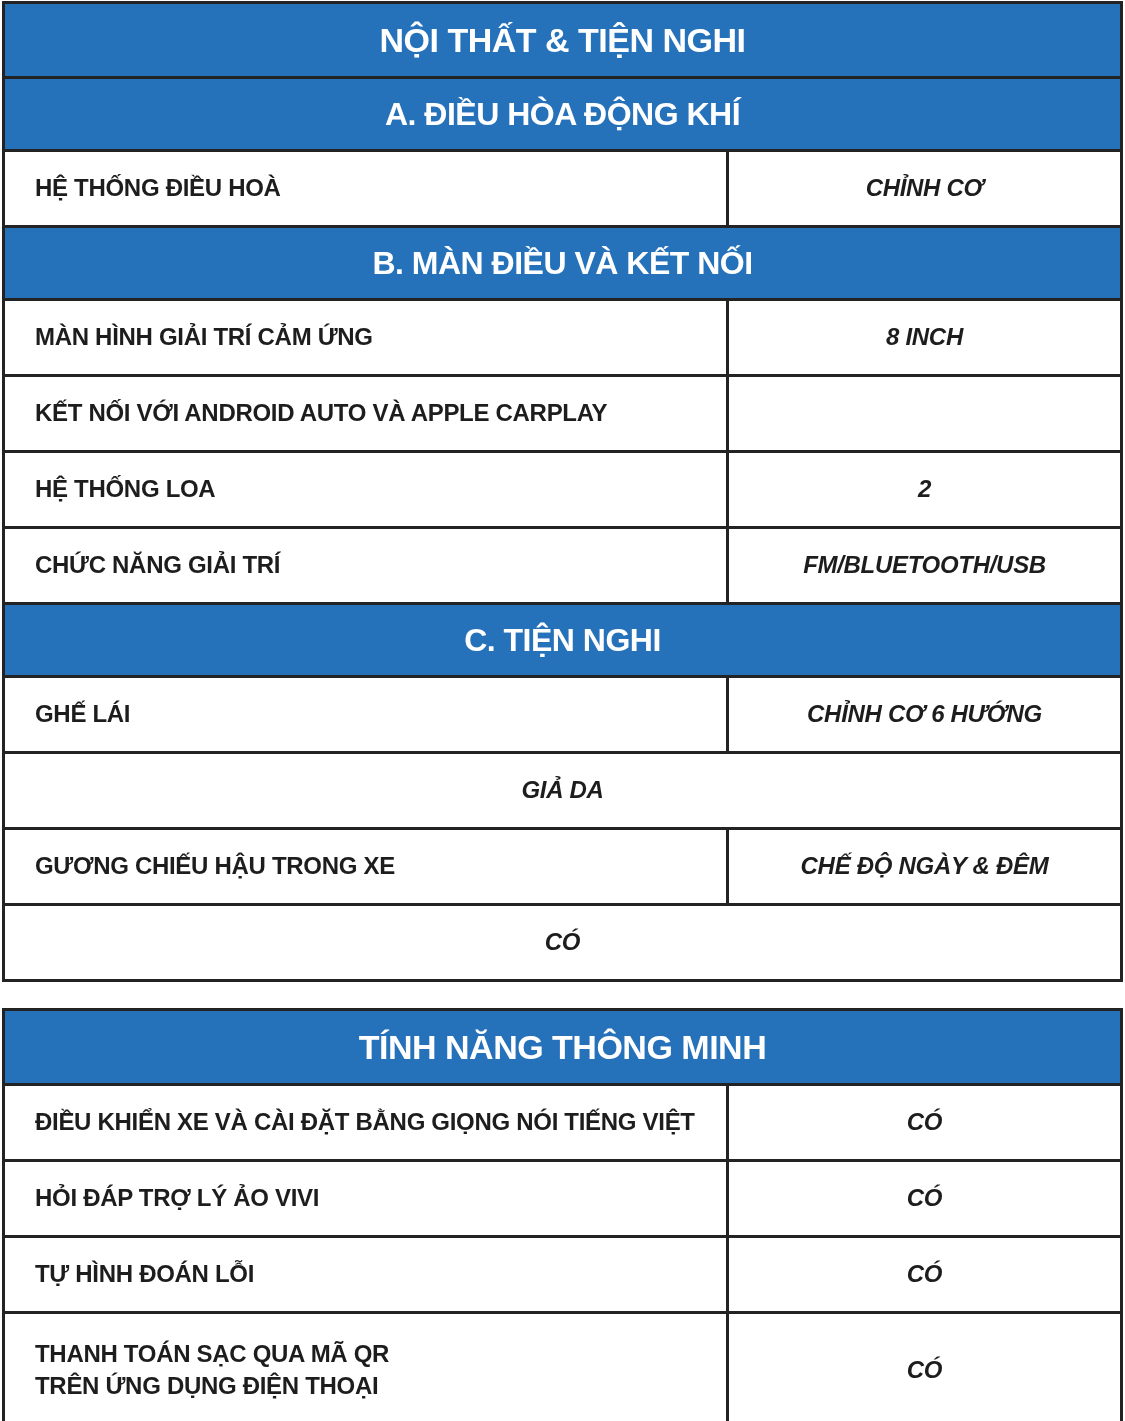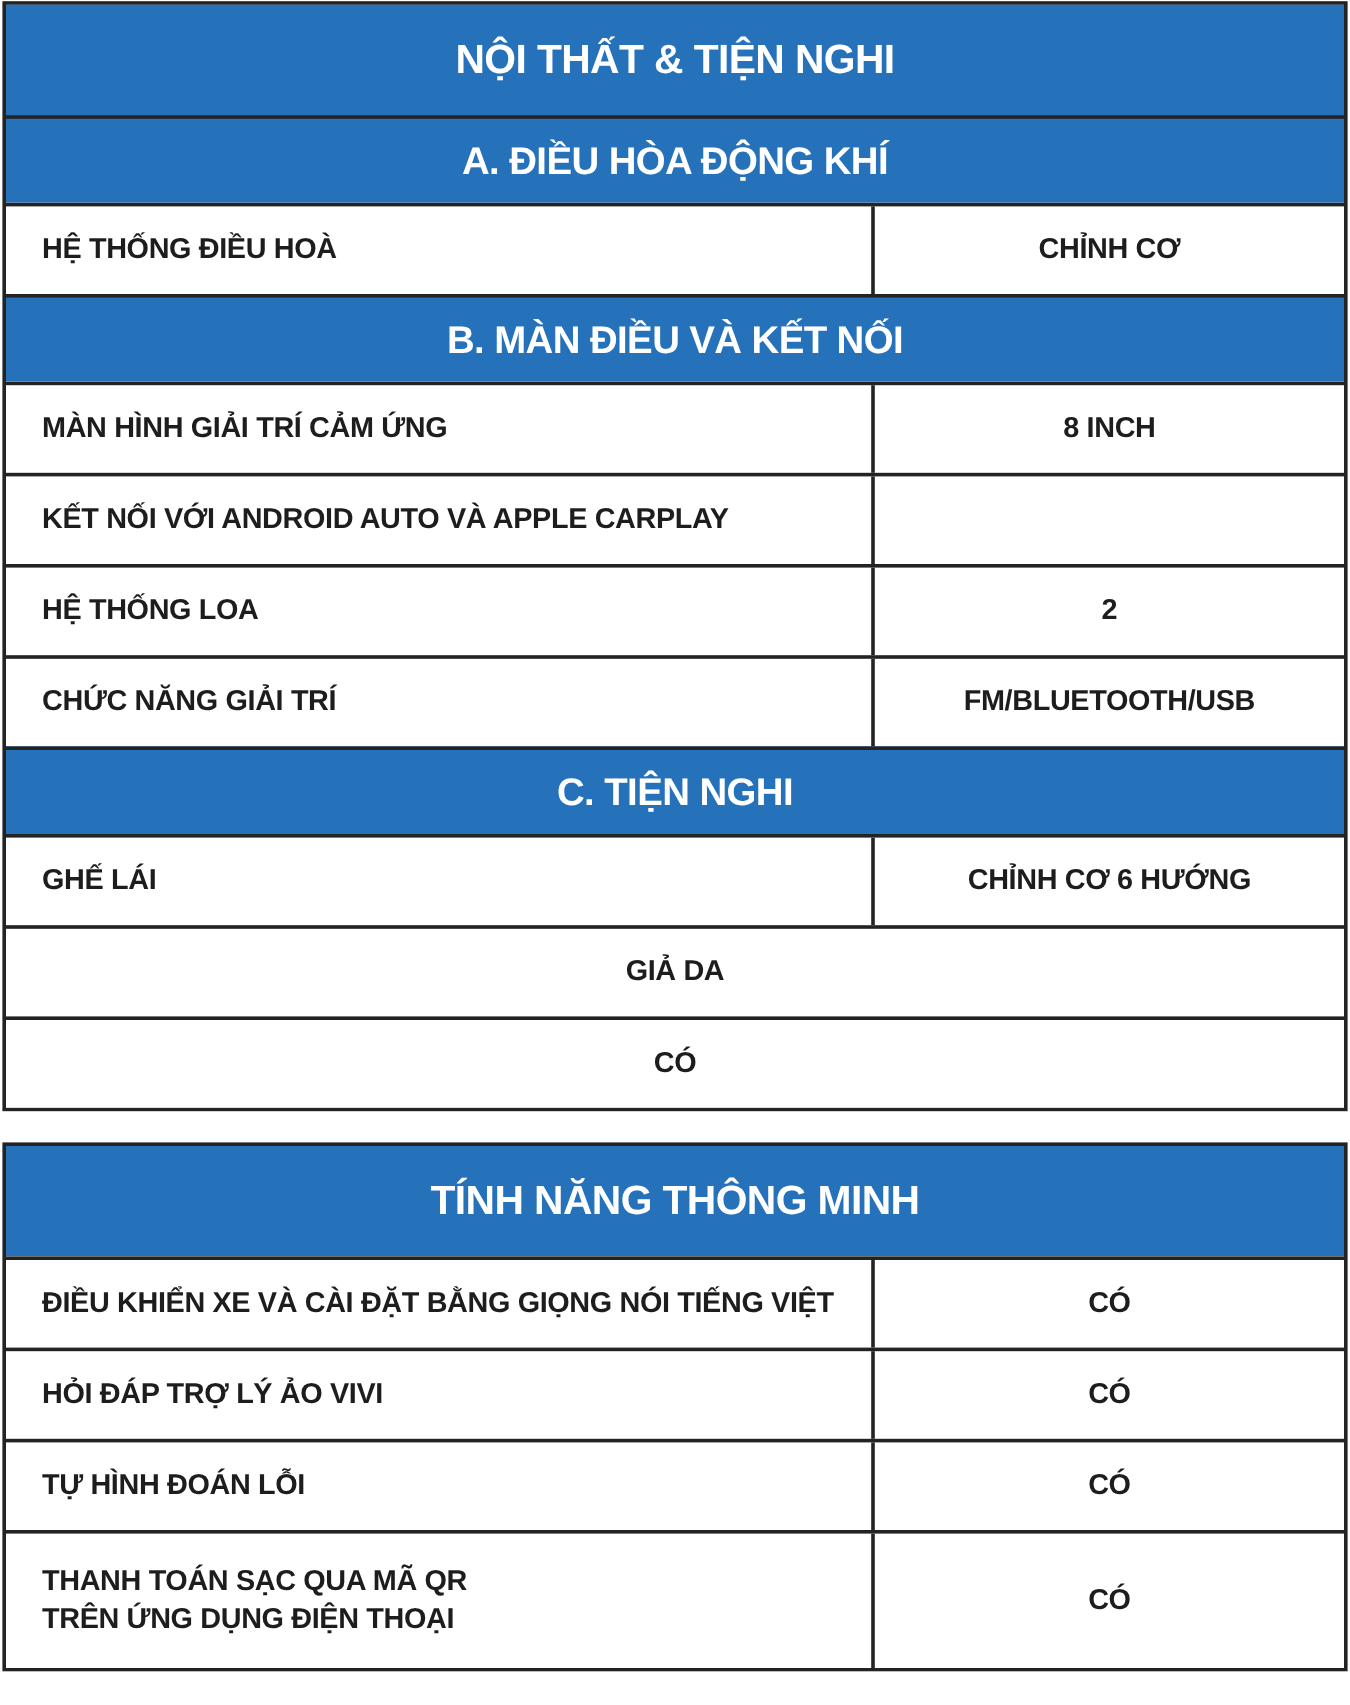--- a/index.html
+++ b/index.html
@@ -25,21 +25,21 @@
   .t-header, .t-section{
     background:var(--blue);
     color:#fff;
     display:flex;
     align-items:center;
     justify-content:center;
     text-align:center;
     font-weight:bold;
     letter-spacing:-0.5px;
   }
-  .t-header{ height:92px; font-size:34px; }
+  .t-header{ height:72px; font-size:34px; }
   .t-section{ height:70px; font-size:32px; border-top:3px solid var(--border); }
   .t-row{
     display:flex;
     border-top:3px solid var(--border);
     background:var(--cell-bg);
     min-height:73px;
   }
   .t-row.tall{ min-height:112px; }
   .cell{
     display:flex;
@@ -58,20 +58,21 @@
     border-right:3px solid var(--border);
     justify-content:flex-start;
     text-align:left;
   }
   .cell.value{
     flex:1 1 auto;
     justify-content:center;
     text-align:center;
     padding:16px 12px;
     box-sizing:border-box;
+    font-style:italic;
   }
   .multiline{ white-space:pre-line; }
 </style>
 </head>
 <body>
 
 <div class="spec-table">
   <div class="t-header">NỘI THẤT &amp; TIỆN NGHI</div>
 
   <div class="t-section">A. ĐIỀU HÒA ĐỘNG KHÍ</div>
@@ -99,20 +100,24 @@
 
   <div class="t-section">C. TIỆN NGHI</div>
   <div class="t-row">
     <div class="cell label">GHẾ LÁI</div>
     <div class="cell value">CHỈNH CƠ 6 HƯỚNG</div>
   </div>
   <div class="t-row">
     <div class="cell value">GIẢ DA</div>
   </div>
   <div class="t-row">
+    <div class="cell label">GƯƠNG CHIẾU HẬU TRONG XE</div>
+    <div class="cell value">CHẾ ĐỘ NGÀY &amp; ĐÊM</div>
+  </div>
+  <div class="t-row">
     <div class="cell value">CÓ</div>
   </div>
 </div>
 
 <div class="spec-table">
   <div class="t-header">TÍNH NĂNG THÔNG MINH</div>
 
   <div class="t-row">
     <div class="cell label">ĐIỀU KHIỂN XE VÀ CÀI ĐẶT BẰNG GIỌNG NÓI TIẾNG VIỆT</div>
     <div class="cell value">CÓ</div>

